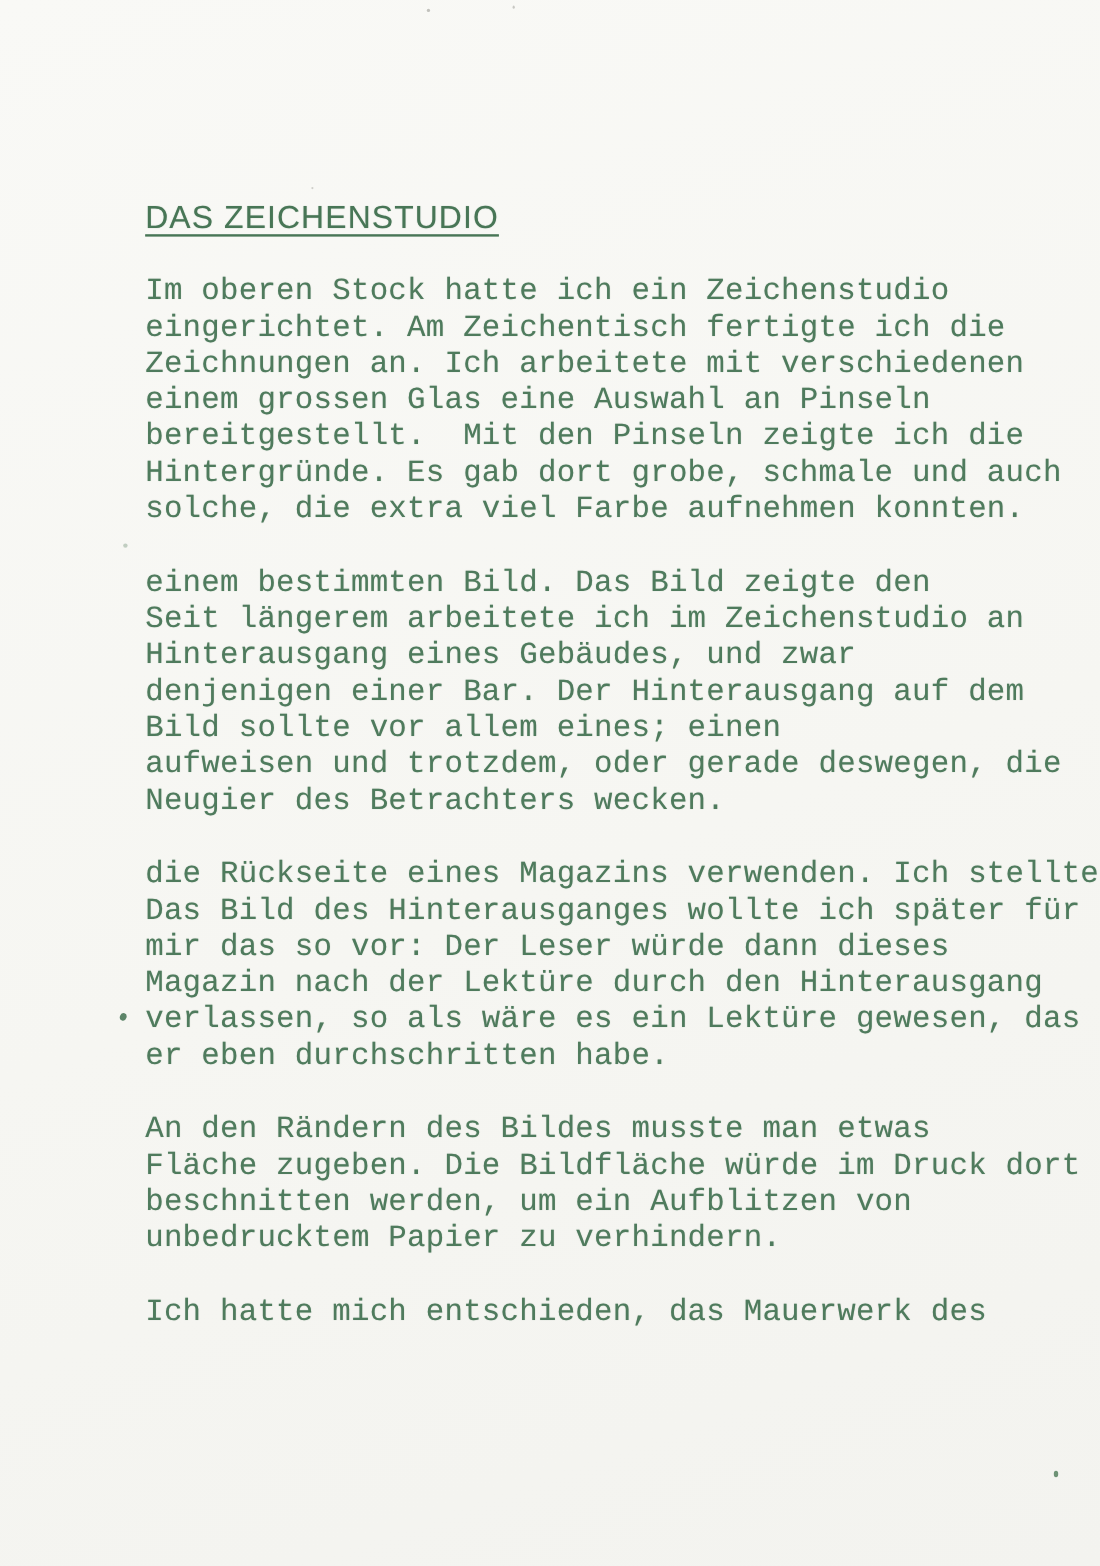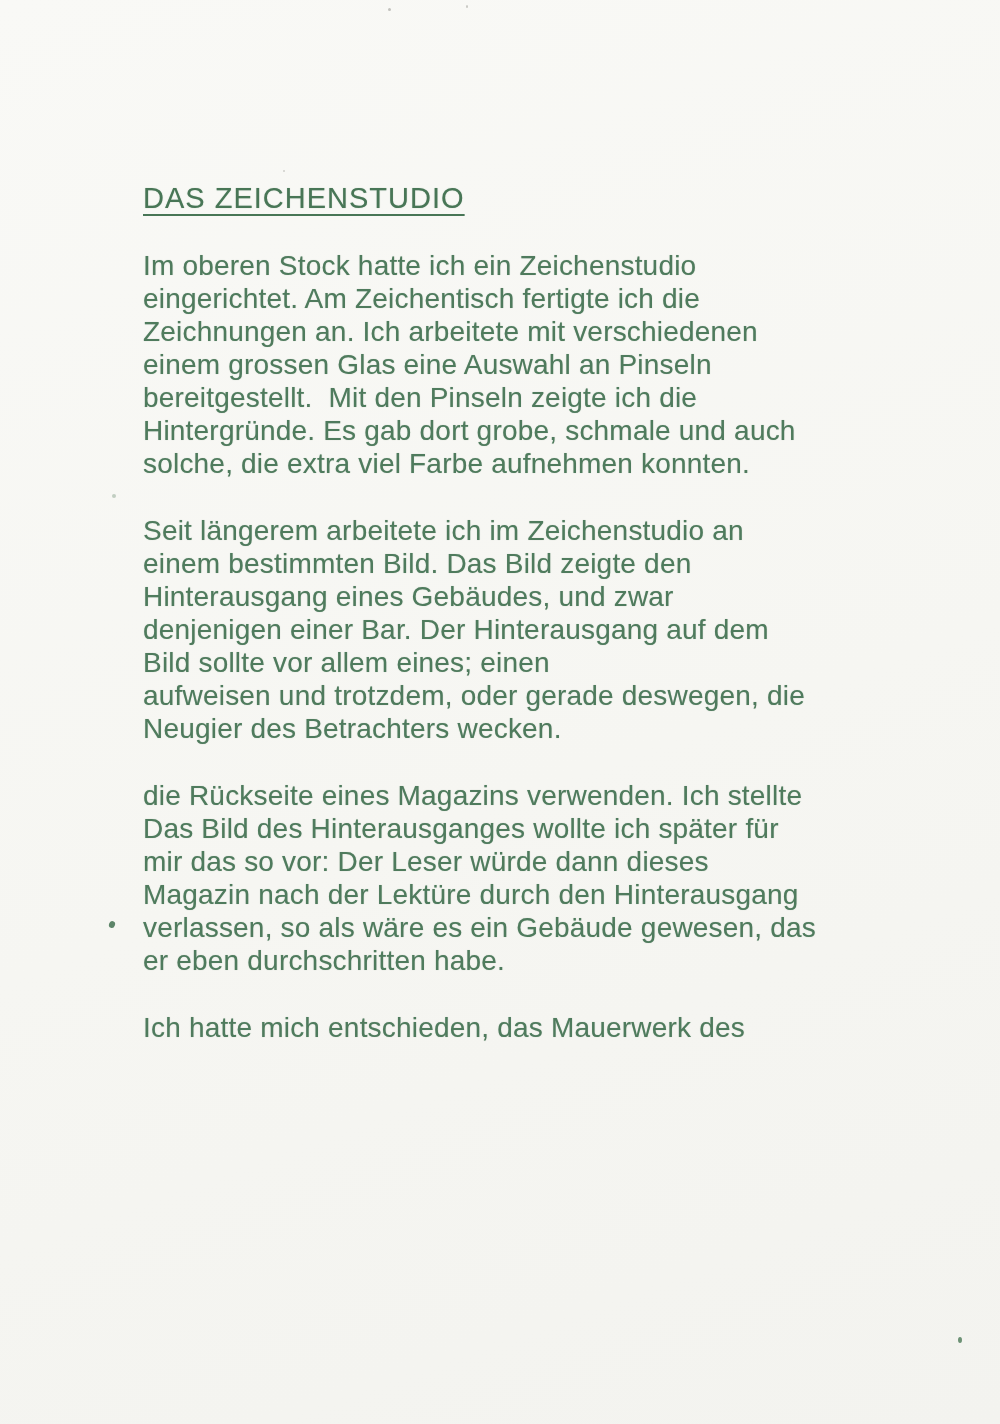--- a/index.html
+++ b/index.html
@@ -13,41 +13,42 @@
     overflow: hidden;
     background: linear-gradient(160deg, #f9f9f6 0%, #f6f6f2 55%, #f3f3ef 100%);
     font-family: "Liberation Sans", "DejaVu Sans", sans-serif;
   }
   .page {
     position: absolute;
     inset: 0;
   }
   .text-column {
     position: absolute;
-    left: 143px;
+    left: 132px;
     top: 180px;
     width: 780px;
     color: #4f7b5d;
   }
   .title {
     font-size: 29px;
     font-weight: 400;
     line-height: 36px;
     letter-spacing: 1px;
     margin: 0 0 33px 0;
     color: #487656;
     display: inline-block;
     text-decoration: underline;
     text-decoration-thickness: 2px;
     text-underline-offset: 6px;
     text-shadow: 0 0 1px rgba(72, 118, 86, 0.45);
     white-space: pre;
   }
   .para {
     margin: 0 0 34px 0;
+    font-family: Liberation Mono, monospace;
   }
   .para:last-child {
     margin-bottom: 14px;
   }
   .line {
     font-size: 28px;
     line-height: 33px;
     letter-spacing: 0.2px;
     white-space: pre;
     text-shadow: 0 0 1px rgba(79, 123, 93, 0.4);
@@ -77,38 +78,44 @@
       <div class="line">Im oberen Stock hatte ich ein Zeichenstudio</div>
       <div class="line">eingerichtet. Am Zeichentisch fertigte ich die</div>
       <div class="line">Zeichnungen an. Ich arbeitete mit verschiedenen</div>
       <div class="line">einem grossen Glas eine Auswahl an Pinseln</div>
       <div class="line">bereitgestellt.  Mit den Pinseln zeigte ich die</div>
       <div class="line">Hintergründe. Es gab dort grobe, schmale und auch</div>
       <div class="line">solche, die extra viel Farbe aufnehmen konnten.</div>
     </div>
 
     <div class="para">
+      <div class="line">einem bestimmten Bild. Das Bild zeigte den</div>
       <div class="line">Seit längerem arbeitete ich im Zeichenstudio an</div>
-      <div class="line">einem bestimmten Bild. Das Bild zeigte den</div>
       <div class="line">Hinterausgang eines Gebäudes, und zwar</div>
       <div class="line">denjenigen einer Bar. Der Hinterausgang auf dem</div>
       <div class="line">Bild sollte vor allem eines; einen</div>
       <div class="line">aufweisen und trotzdem, oder gerade deswegen, die</div>
       <div class="line">Neugier des Betrachters wecken.</div>
     </div>
 
     <div class="para">
       <div class="line">die Rückseite eines Magazins verwenden. Ich stellte</div>
       <div class="line">Das Bild des Hinterausganges wollte ich später für</div>
       <div class="line">mir das so vor: Der Leser würde dann dieses</div>
       <div class="line">Magazin nach der Lektüre durch den Hinterausgang</div>
-      <div class="line">verlassen, so als wäre es ein Gebäude gewesen, das</div>
+      <div class="line">verlassen, so als wäre es ein Lektüre gewesen, das</div>
       <div class="line">er eben durchschritten habe.</div>
     </div>
 
+    <div class="para">
+      <div class="line">An den Rändern des Bildes musste man etwas</div>
+      <div class="line">Fläche zugeben. Die Bildfläche würde im Druck dort</div>
+      <div class="line">beschnitten werden, um ein Aufblitzen von</div>
+      <div class="line">unbedrucktem Papier zu verhindern.</div>
+    </div>
 
     <div class="para">
       <div class="line">Ich hatte mich entschieden, das Mauerwerk des</div>
     </div>
 
   </div>
 
   <div class="speck speck-green-1"></div>
   <div class="speck speck-green-2"></div>
   <div class="speck speck-faint-1"></div>

